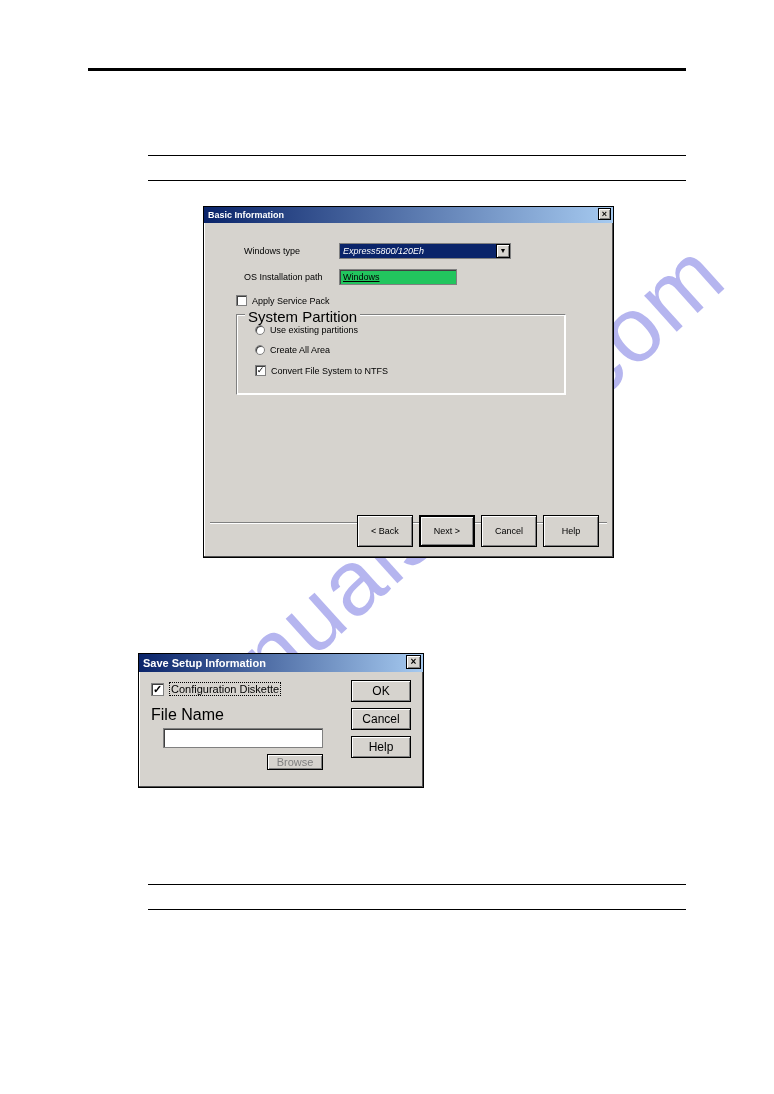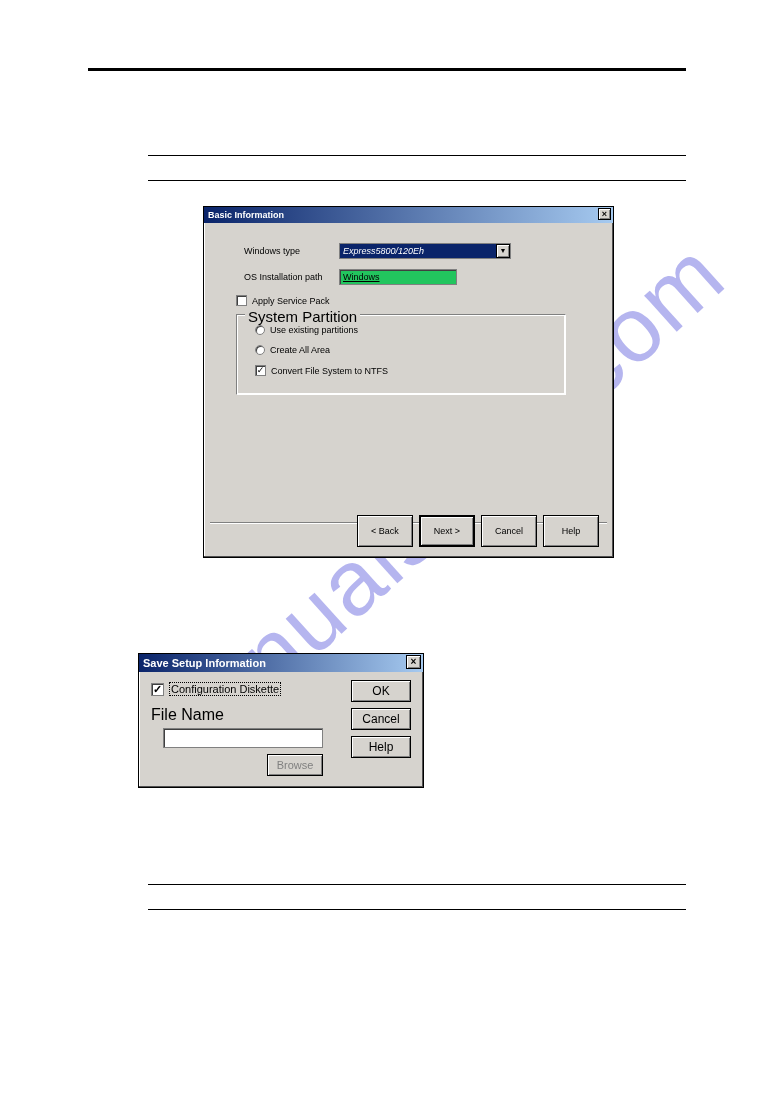--- a/index.html
+++ b/index.html
@@ -244,21 +244,21 @@
     font-size: 11px; font-weight: bold;
   }
   .dotted { border: 1px dotted #000; padding: 0 1px; }
   .dlg2 .filename-lbl { font-size: 16px; margin-bottom: 4px; }
   .dlg2 .fileinput {
     width: 160px; height: 20px; background: #fff; border: 1px solid #808080;
     box-shadow: inset 1px 1px #404040;
     margin-left: 12px;
   }
   .dlg2 .browse {
-    width: 56px; height: 22px;
+    width: 56px; height: 16px;
     background: #d6d3ce;
     border: 1px solid #000;
     box-shadow: inset 1px 1px #fff, inset -1px -1px #808080;
     font-size: 11px;
     color: #808080;
     display: flex; align-items: center; justify-content: center;
     margin-left: 116px;
     margin-top: 6px;
   }
   .dlg2-right {

